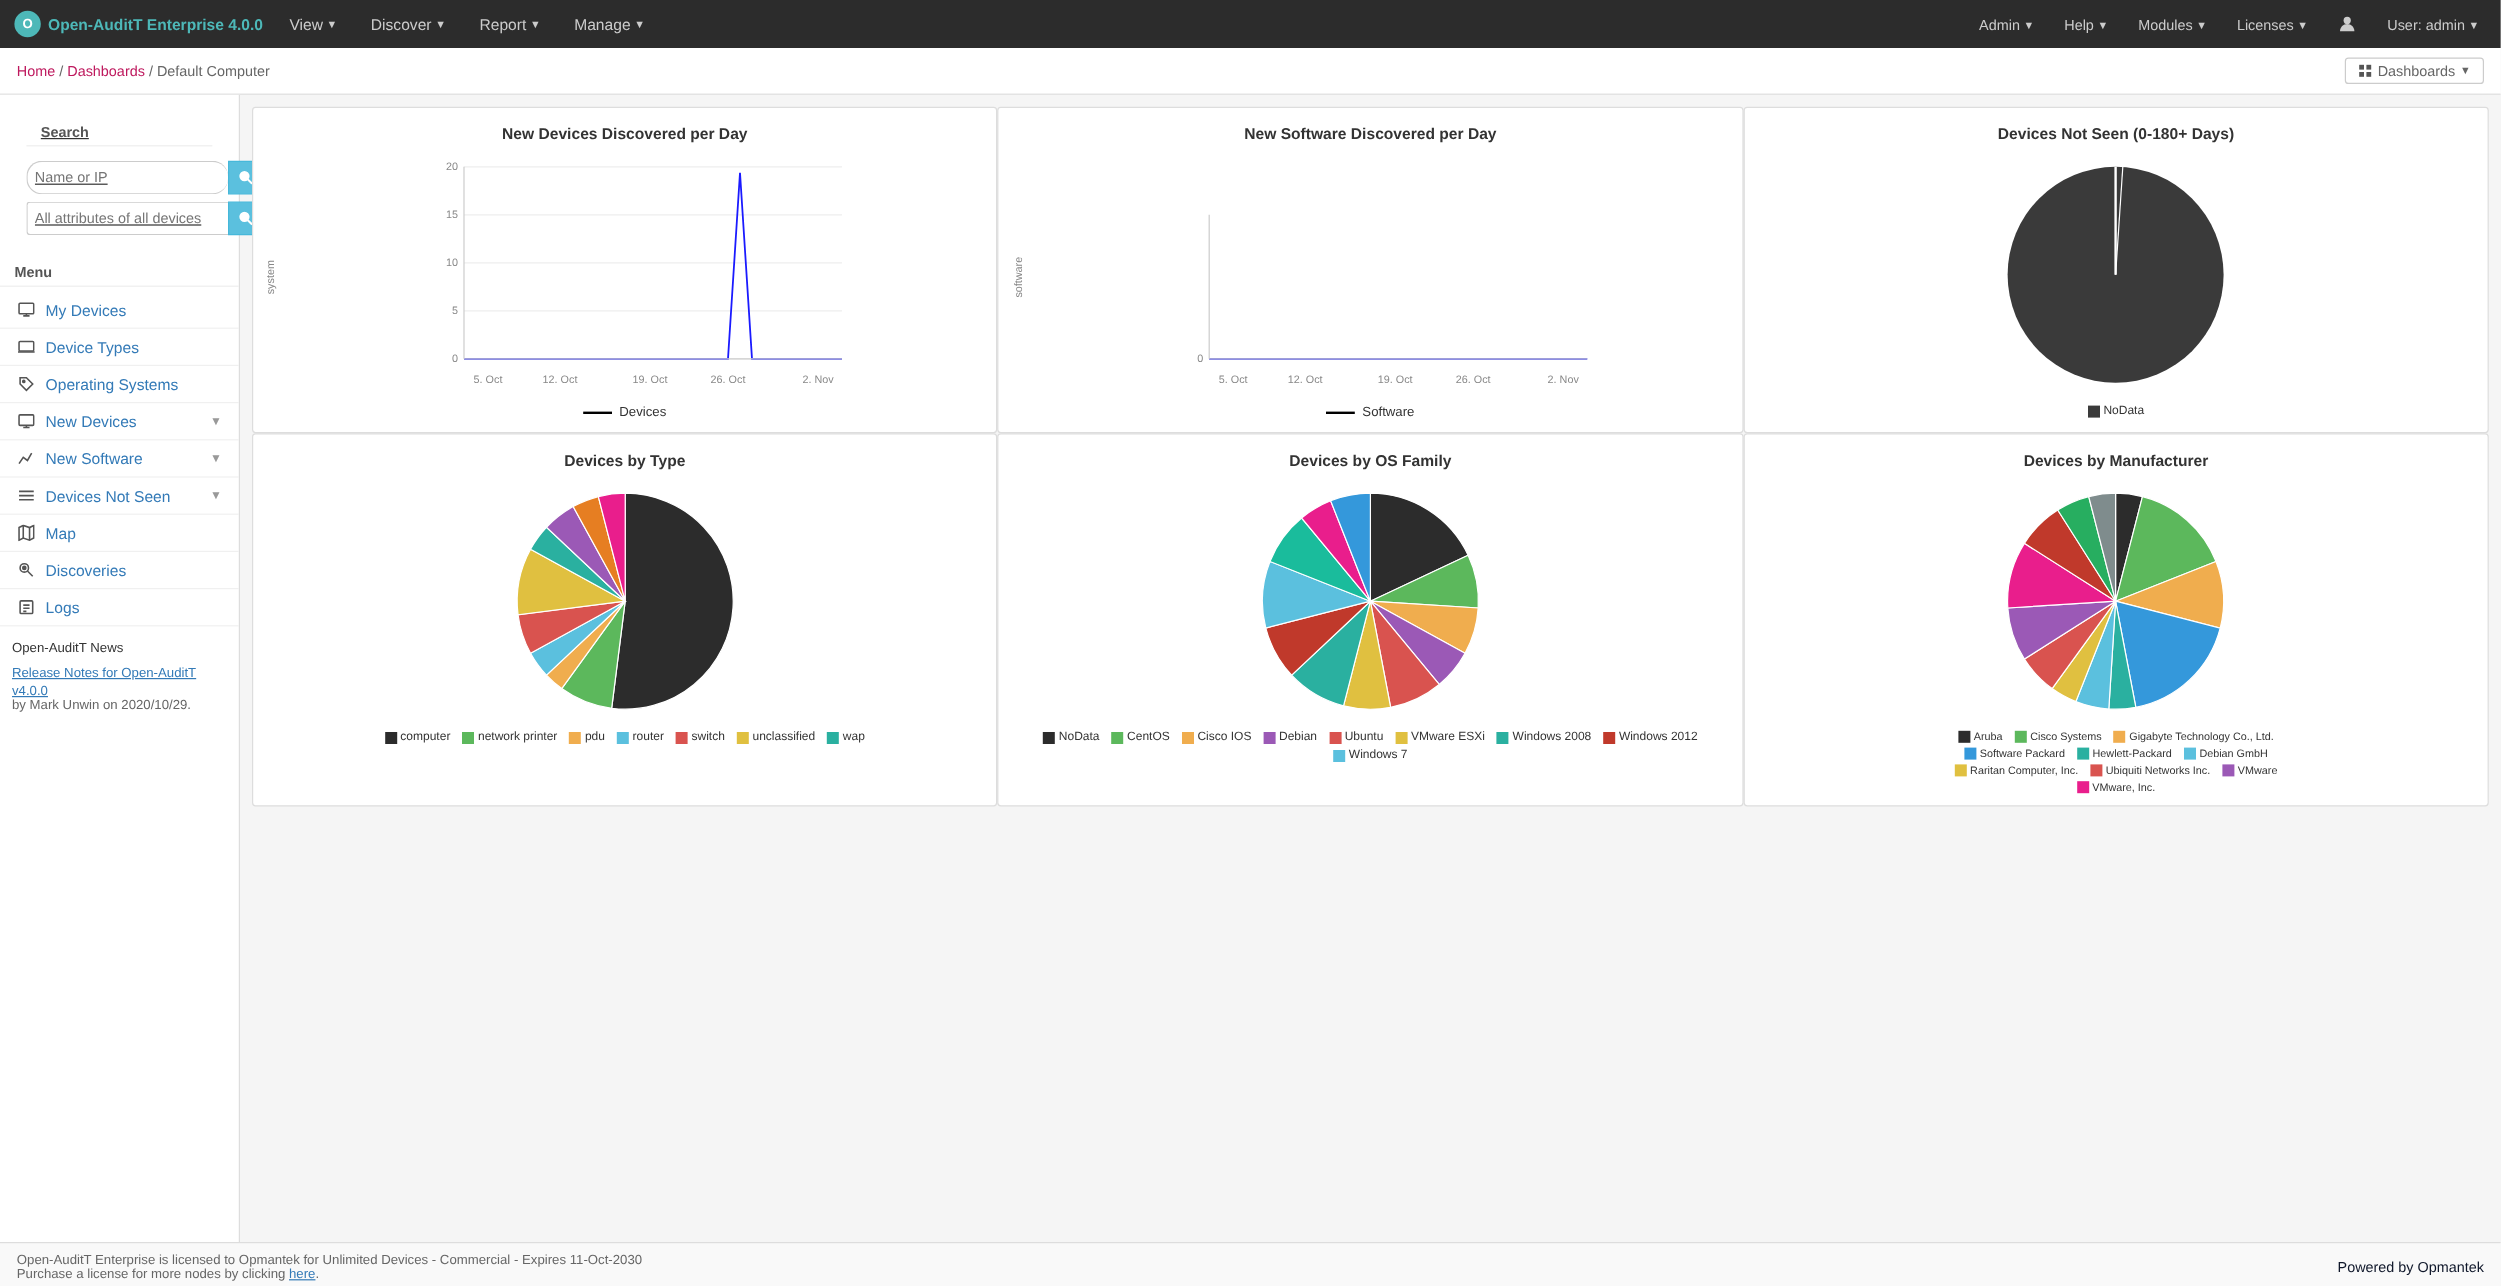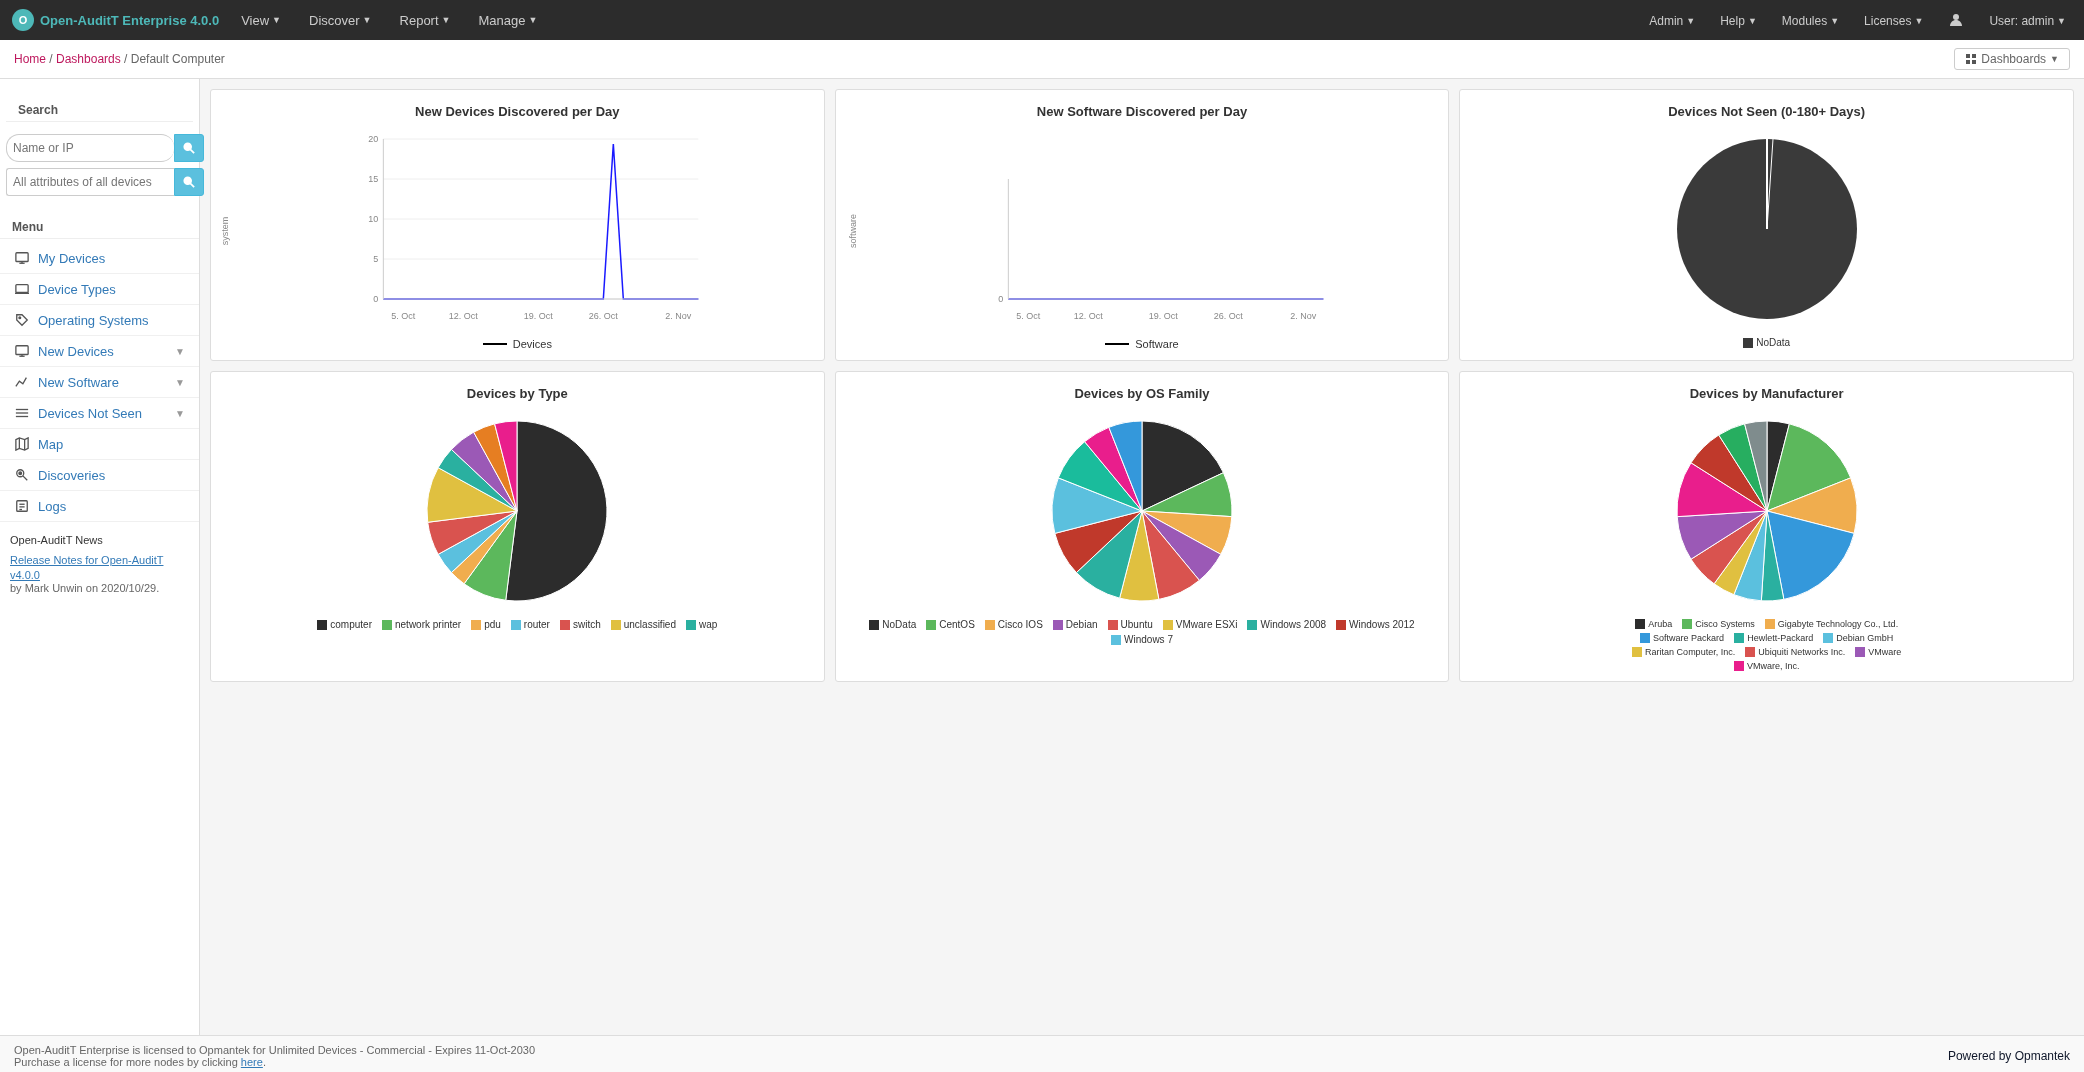--- a/index.html
+++ b/index.html
@@ -75,21 +75,21 @@
       padding: 10px 0;
     }
     .sidebar-section {
       padding: 6px 12px 4px;
       font-size: 12px;
       font-weight: bold;
       color: #555;
       border-bottom: 1px solid #eee;
       margin-bottom: 4px;
     }
-    .search-area { padding: 8px 6px; }
+    .search-area { padding: 8px 22px; text-decoration: underline; }
     .search-row {
       display: flex; align-items: center;
       margin-bottom: 6px;
     }
     .search-row input {
       flex: 1;
       border: 1px solid #ccc;
       border-right: none;
       border-radius: 3px 0 0 3px;
       padding: 4px 6px;
@@ -125,21 +125,20 @@
     .news-link { color: #337ab7; font-size: 11px; }
     .news-by { font-size: 11px; color: #666; }
 
     
     .content {
       flex: 1;
       padding: 10px;
       display: grid;
       grid-template-columns: 1fr 1fr 1fr;
       grid-template-rows: auto auto;
-      gap: 10px;
       align-content: start;
     }
 
     .chart-card {
       background: #fff;
       border: 1px solid #ddd;
       border-radius: 3px;
       padding: 14px 10px 10px;
     }
     .chart-title {

